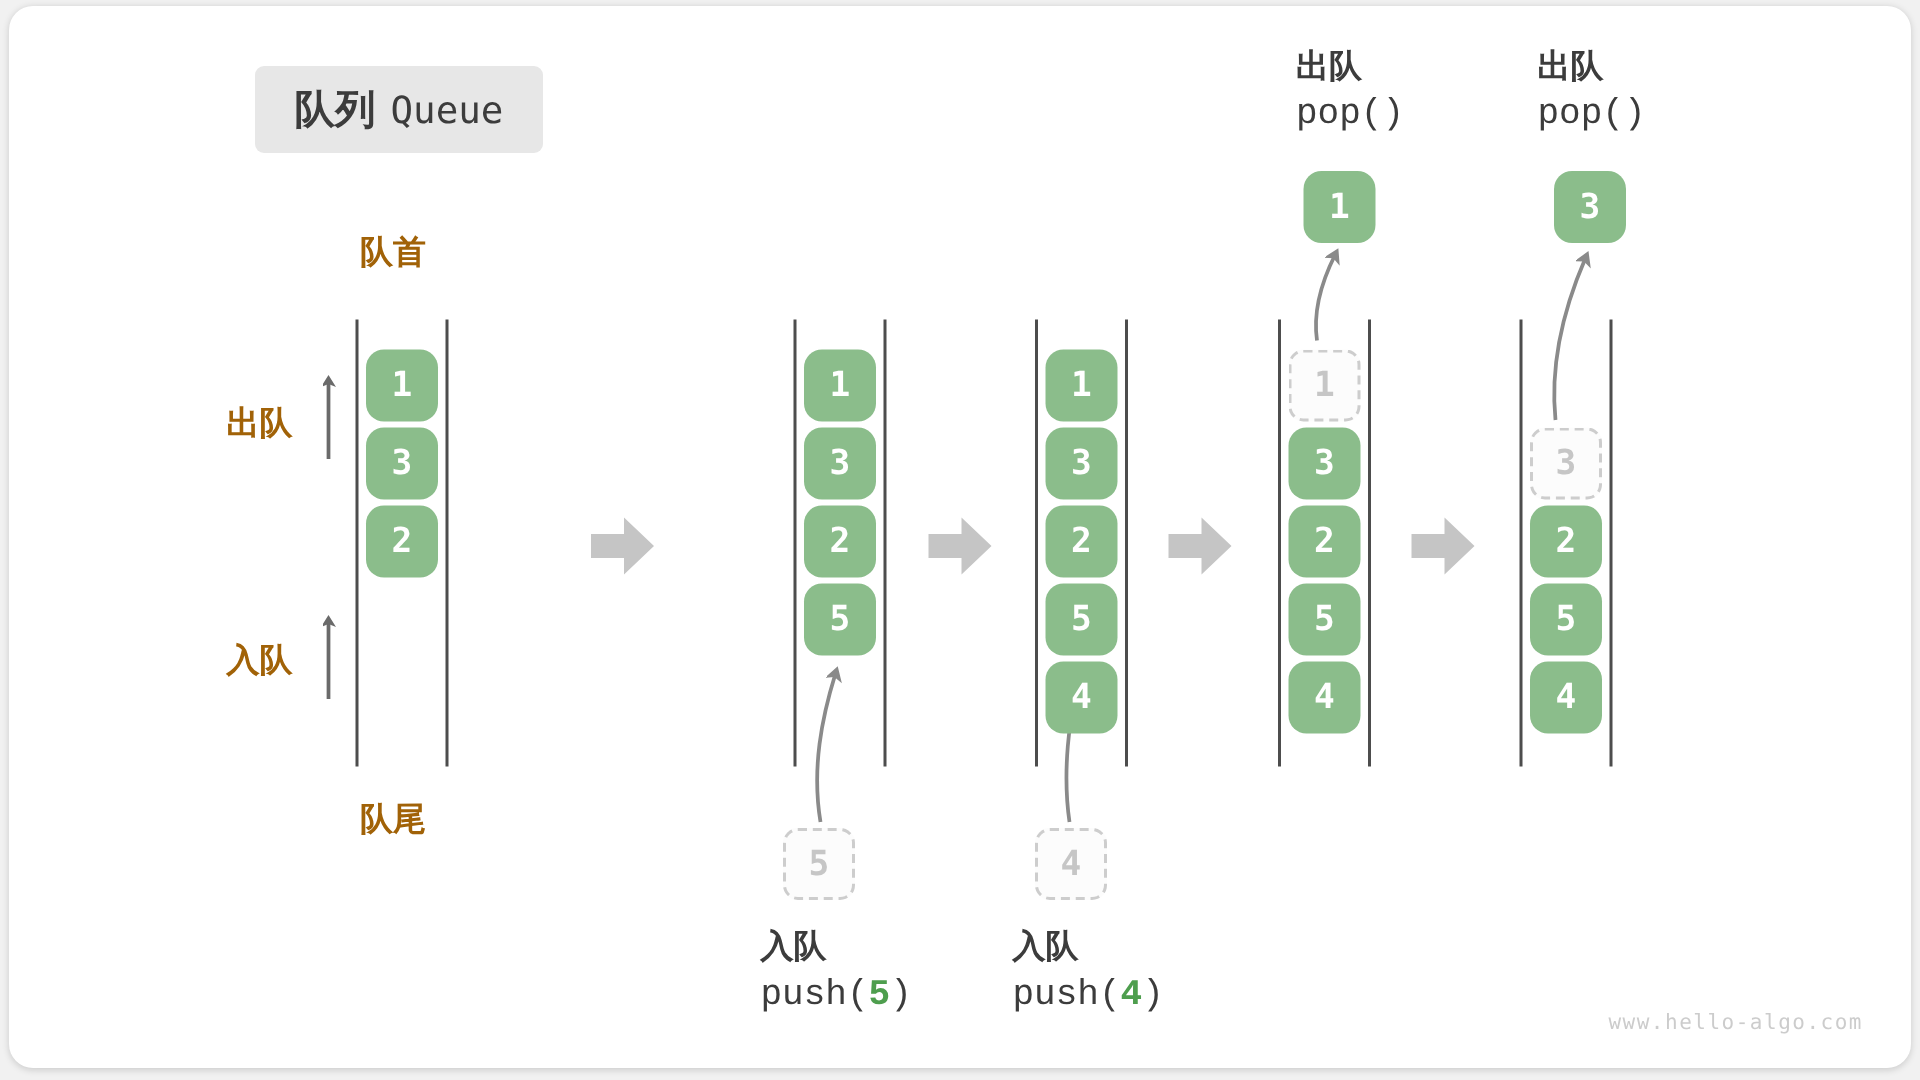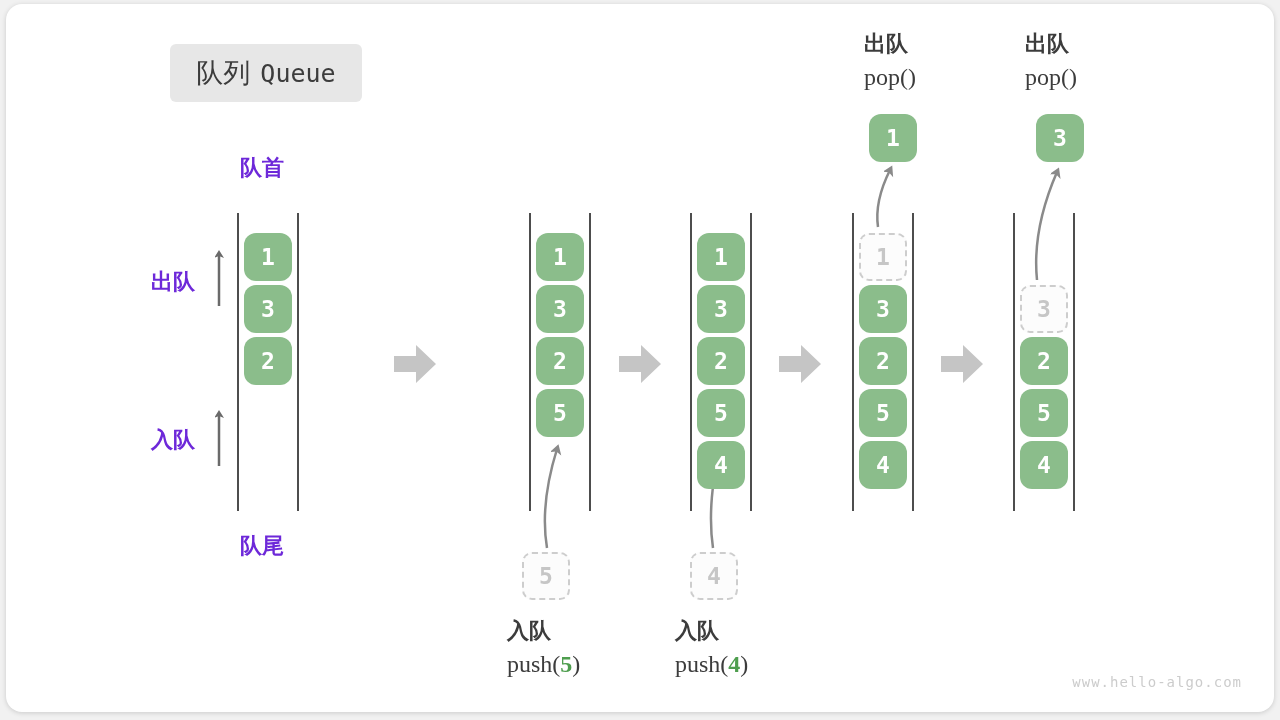--- a/index.html
+++ b/index.html
@@ -15,25 +15,25 @@
     background:#ffffff;border-radius:16px;
     box-shadow:0 1px 5px rgba(0,0,0,0.16);
   }
   .overlay{position:absolute;left:0;top:0;width:1280px;height:720px;pointer-events:none;}
 
   .title-box{
     position:absolute;left:170px;top:44px;width:192px;height:58px;
     background:#e7e7e7;border-radius:6px;
     display:flex;align-items:center;justify-content:center;gap:10px;
   }
-  .title-zh{font-weight:400;font-size:27px;color:#3c3c3c;}
+  .title-zh{font-weight:700;font-size:27px;color:#3c3c3c;}
   .title-en{font-family:"DejaVu Sans Mono",monospace;font-size:25px;color:#3c3c3c;}
 
   .cjk-label{
-    position:absolute;font-weight:700;font-size:22px;color:#6d28d9;
+    position:absolute;font-weight:700;font-size:22px;color:#a16207;
     white-space:nowrap;line-height:24px;text-align:right;
   }
 
   .vline{position:absolute;top:213px;width:2px;height:298px;background:#4d4d4d;}
 
   .qbox{
     position:absolute;width:48px;height:48px;border-radius:12px;
     background:#8bbd8b;color:#ffffff;
     font-family:"DejaVu Sans Mono",monospace;font-weight:700;font-size:23px;
     display:flex;align-items:center;justify-content:center;
@@ -43,21 +43,21 @@
     border:2.5px dashed #cdcdcd;background:#fcfcfc;color:#c6c6c6;
     box-sizing:border-box;
     font-family:"DejaVu Sans Mono",monospace;font-weight:700;font-size:23px;
     display:flex;align-items:center;justify-content:center;
   }
   .slot0{top:233px}.slot1{top:285px}.slot2{top:337px}.slot3{top:389px}.slot4{top:441px}
 
   .op-label{position:absolute;display:flex;flex-direction:column;gap:7px;}
   .op-zh{font-weight:700;font-size:22px;color:#3c3c3c;line-height:26px;}
   .op-code{
-    font-family:Liberation Serif, serif;font-size:24px;color:#3c3c3c;
+    font-family:Liberation Mono, monospace;font-size:24px;color:#3c3c3c;
     line-height:26px;white-space:nowrap;text-align:right;
   }
   .op-code .arg{color:#4e9e4e;font-weight:700;}
 
   .watermark{
     position:absolute;right:38px;top:674px;
     font-family:"DejaVu Sans Mono",monospace;font-size:14px;color:#cccccc;
     letter-spacing:1px;
   }
 </style>

